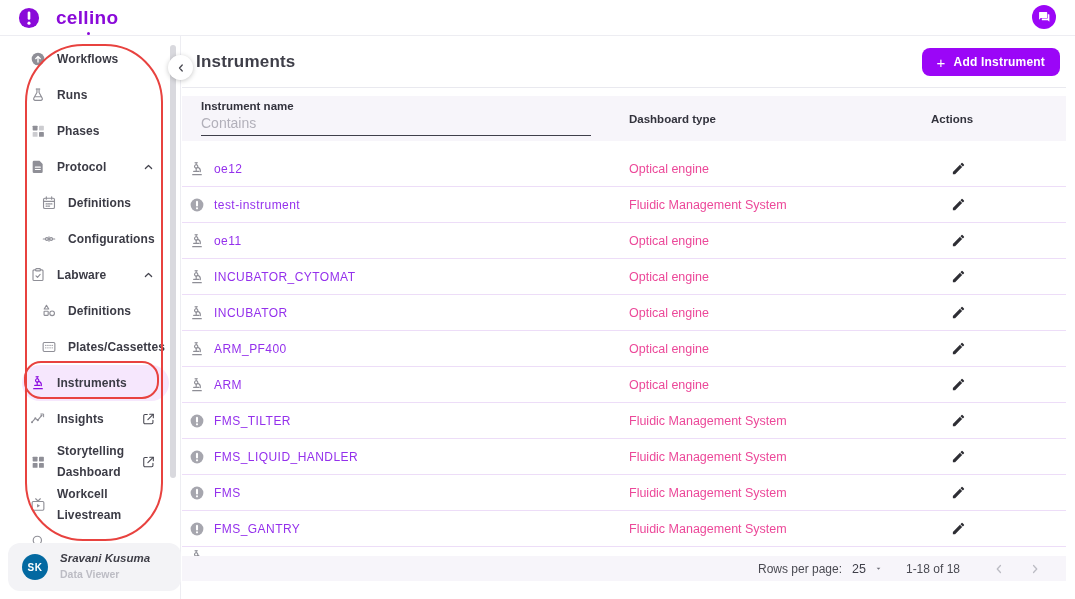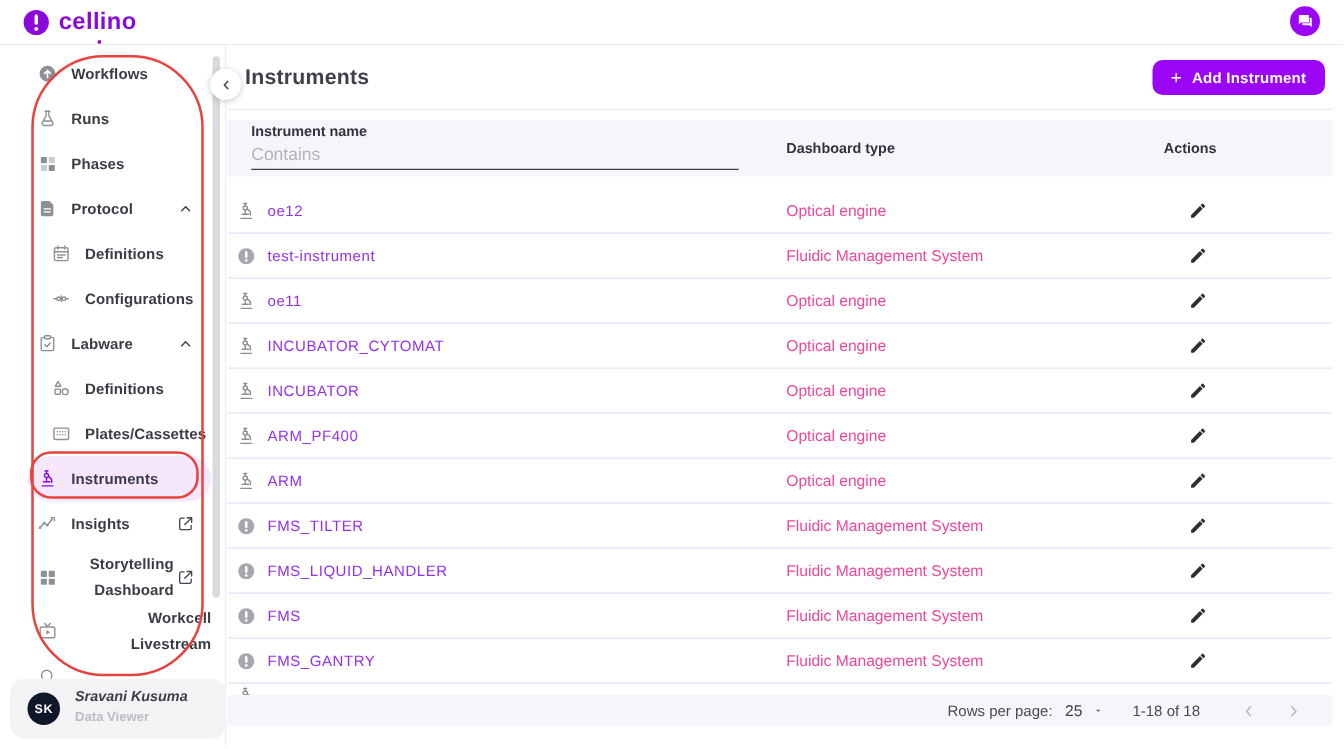--- a/index.html
+++ b/index.html
@@ -3,46 +3,46 @@
 <meta charset="utf-8">
 <style>
   html,body{margin:0;padding:0;background:#fff;}
   *{box-sizing:border-box;}
   .screen{position:relative;width:1075px;height:599px;overflow:hidden;background:#fff;
           font-family:"Liberation Sans", sans-serif;color:#3b3b45;}
 
   
   .topbar{position:absolute;top:0;left:0;right:0;height:36px;background:#fff;
           border-bottom:1px solid #ededf2;z-index:30;}
-  .logo{position:absolute;left:18px;top:7px;display:flex;align-items:center;gap:7px;}
+  .logo{position:absolute;left:18px;top:7px;display:flex;align-items:center;gap:16px;}
   .logo-mark{width:22px;height:22px;display:block;}
   .logo-text{font-size:19px;font-weight:700;color:#8a0ad9;letter-spacing:.3px;line-height:22px;position:relative;}
   .logo-underdot{position:absolute;left:31px;bottom:-6px;width:3px;height:3px;border-radius:50%;background:#8a0ad9;}
   .chat-btn{position:absolute;right:19px;top:5px;width:24px;height:24px;border-radius:50%;
             background:#9b06f7;border:none;display:flex;align-items:center;justify-content:center;cursor:pointer;padding:0;}
 
   
   .sidebar{position:absolute;top:36px;left:0;width:181px;bottom:0;background:#fff;border-right:1px solid #ededf2;}
   .nav{position:absolute;top:5px;left:0;right:0;height:502px;overflow:hidden;}
   .nav-item{position:relative;height:36px;display:flex;align-items:center;margin:0 11px 0 22px;
             border-radius:18px;cursor:pointer;}
   .nav-item.wrap{height:50px;}
   .nav-item.selected{background:#f6e7fd;}
   .nav-icon{width:16px;height:16px;margin-left:8px;color:#8f8f97;flex:0 0 16px;}
   .nav-item.sub .nav-icon{margin-left:19px;}
   .nav-item.selected .nav-icon{color:#8b0ae0;}
   .nav-icon svg{width:16px;height:16px;display:block;}
-  .nav-label{margin-left:11px;font-size:12px;font-weight:600;color:#3b3b45;letter-spacing:.1px;line-height:1.75;text-align:right;}
+  .nav-label{margin-left:11px;font-size:12px;font-weight:600;color:#3b3b45;letter-spacing:.1px;line-height:1.75;}
   .nav-item.wrap .nav-label{width:82px;}
   .nav-trailing{position:absolute;right:13px;top:50%;transform:translateY(-50%);width:15px;height:15px;color:#45454f;}
   .nav-trailing svg{width:15px;height:15px;display:block;}
   .side-scrollbar{position:absolute;left:170px;top:9px;width:6px;height:433px;border-radius:3px;
                   background:#d9d9de;cursor:pointer;}
   .user-card{position:absolute;left:8px;top:507px;width:173px;height:48px;background:#f3f3f6;border-radius:12px;}
-  .avatar{position:absolute;left:14px;top:11px;width:26px;height:26px;border-radius:50%;background:#0f172a;
+  .avatar{position:absolute;left:14px;top:11px;width:26px;height:26px;border-radius:50%;background:#0369a1;
           color:#fff;font-size:10px;font-weight:700;display:flex;align-items:center;justify-content:center;letter-spacing:.5px;}
   .user-name{position:absolute;left:52px;top:9px;font-size:11.5px;font-weight:700;color:#3d3d46;font-style:italic;}
   .user-role{position:absolute;left:52px;top:25px;font-size:10.5px;font-weight:600;color:#bcbcc4;}
 
   
   .ann{position:absolute;border:2px solid #e8423f;pointer-events:none;z-index:40;}
   .ann-sidebar{left:25px;top:44px;width:138px;height:497px;border-radius:58px;}
   .ann-instruments{left:24px;top:361px;width:135px;height:38px;border-radius:17px;}
 
   

